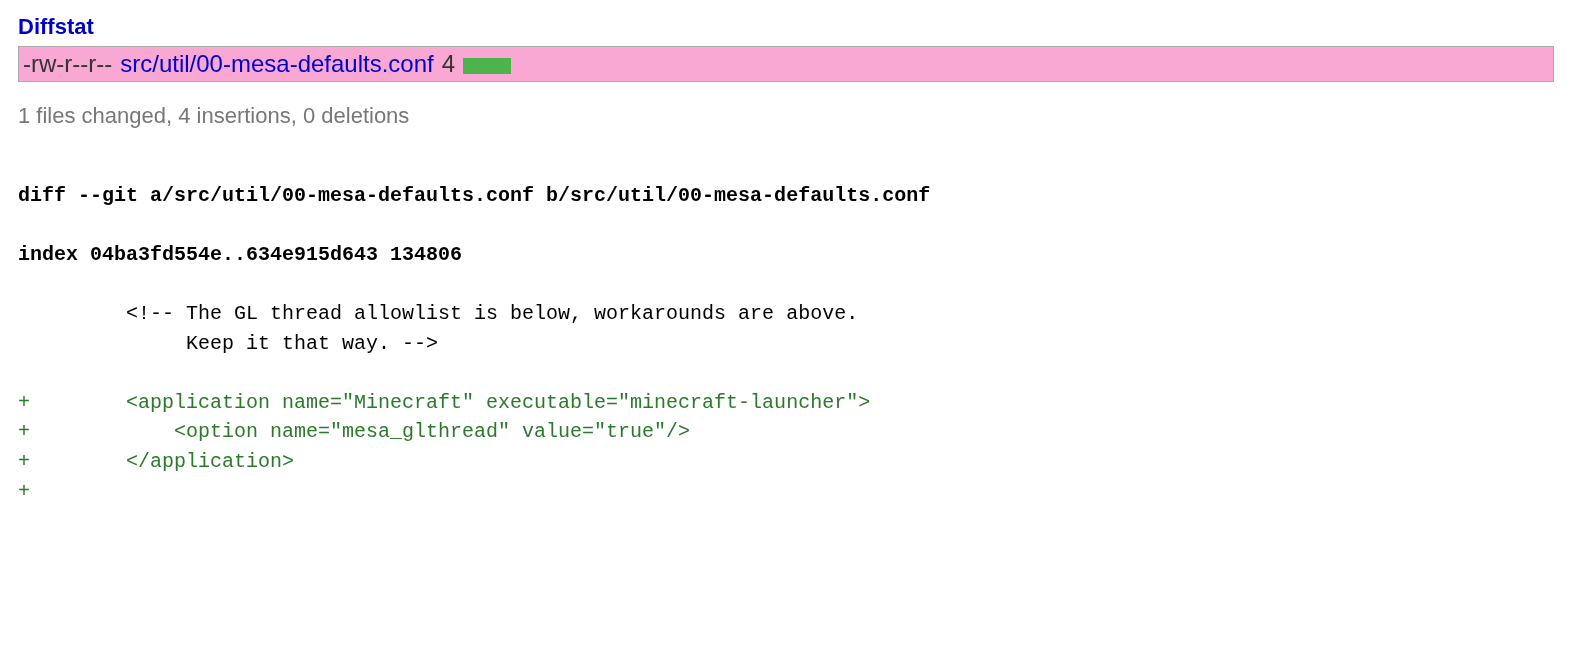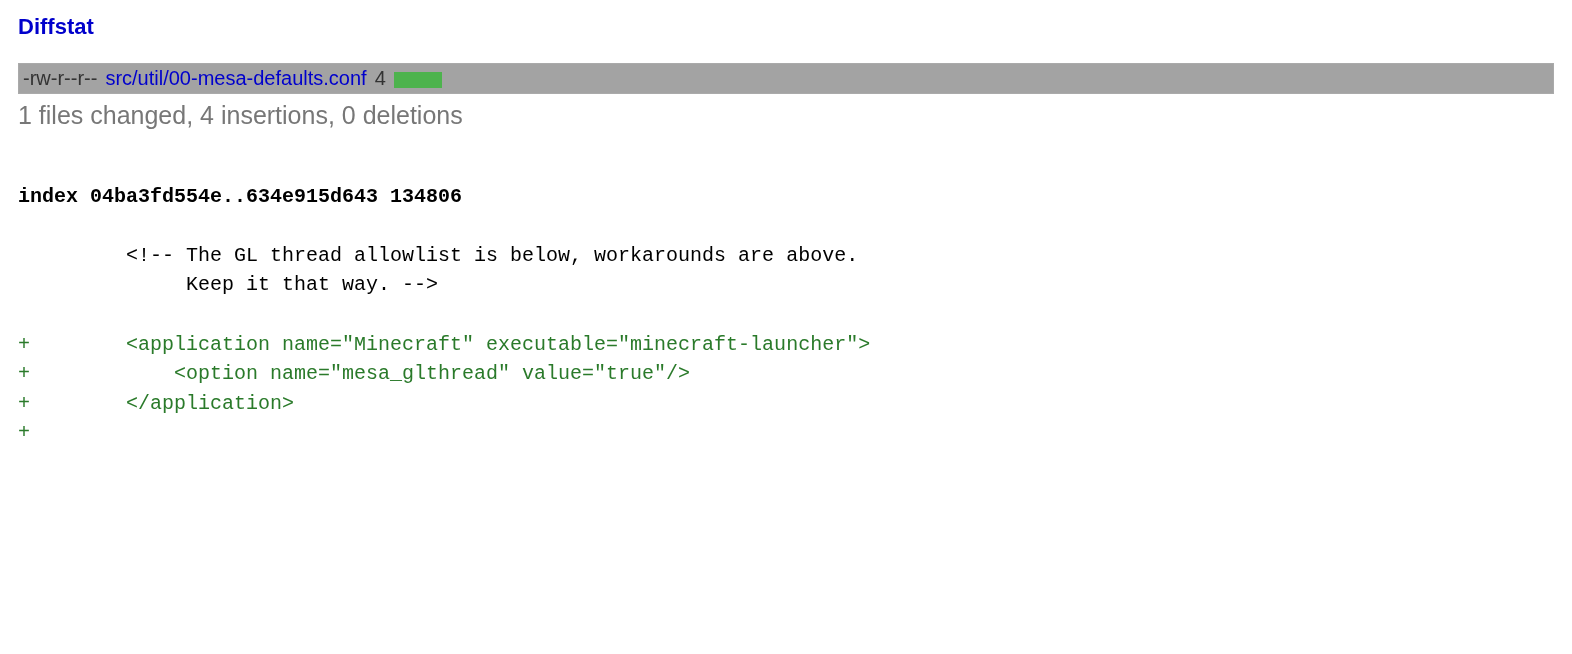--- a/index.html
+++ b/index.html
@@ -11,50 +11,50 @@
     color: #333;
   }
   .wrap {
     padding: 14px 18px 24px 18px;
     width: 1536px;
   }
   .section-title {
     color: #0000cc;
     font-weight: 700;
     font-size: 22px;
-    margin-bottom: 23px;
+    margin-bottom: 6px;
   }
   table.diffstat {
     width: 100%;
     border-collapse: collapse;
-    background: #a3a3a3;
+    background: #f9a8d4;
     border: 1px solid #aaa;
-    font-size: 20px;
+    font-size: 24px;
   }
   table.diffstat td {
     padding: 3px 4px 3px 4px;
     white-space: nowrap;
     vertical-align: middle;
   }
   td.mode { width: 1%; color: #333; }
   td.file { width: 1%; }
   td.file a { color: #0000cc; text-decoration: none; }
   td.lines { width: 1%; text-align: right; padding-left: 8px; padding-right: 6px; color: #333; }
   td.graph { }
   .bar {
     display: inline-block;
     height: 16px;
     vertical-align: middle;
   }
   .bar.add { background: #4db34d; }
 
   .summary {
     color: #777;
-    font-size: 25px;
-    margin: 7px 0 22px 0;
+    font-size: 22px;
+    margin: 21px 0 22px 0;
   }
 
   .diff {
     font-family: "Menlo", "Consolas", "Liberation Mono", "Courier New", monospace;
     font-size: 20px;
     line-height: 1.48;
     white-space: pre;
     color: #333;
   }
   .diff .head { font-weight: 700; color: #000; }
@@ -77,17 +77,18 @@
           <td class="file"><a href="#">src/util/00-mesa-defaults.conf</a></td>
           <td class="lines">4</td>
           <td class="graph"><span class="bar add" style="width: 48px;"></span></td>
         </tr>
       </tbody>
   </table>
 
   <div class="summary">1 files changed, 4 insertions, 0 deletions</div>
 
   <div class="diff">
+<div class="head">diff --git a/src/util/00-mesa-defaults.conf b/src/util/00-mesa-defaults.conf</div>
 <div class="head">index 04ba3fd554e..634e915d643 134806</div>
 <div id="diff-lines"><div class="ctx">         &lt;!-- The GL thread allowlist is below, workarounds are above.</div><div class="ctx">              Keep it that way. --&gt;</div><div class="ctx"> </div><div class="add">+        &lt;application name="Minecraft" executable="minecraft-launcher"&gt;</div><div class="add">+            &lt;option name="mesa_glthread" value="true"/&gt;</div><div class="add">+        &lt;/application&gt;</div><div class="add">+</div></div>
   </div>
 
 </div>
 
 </body></html>

